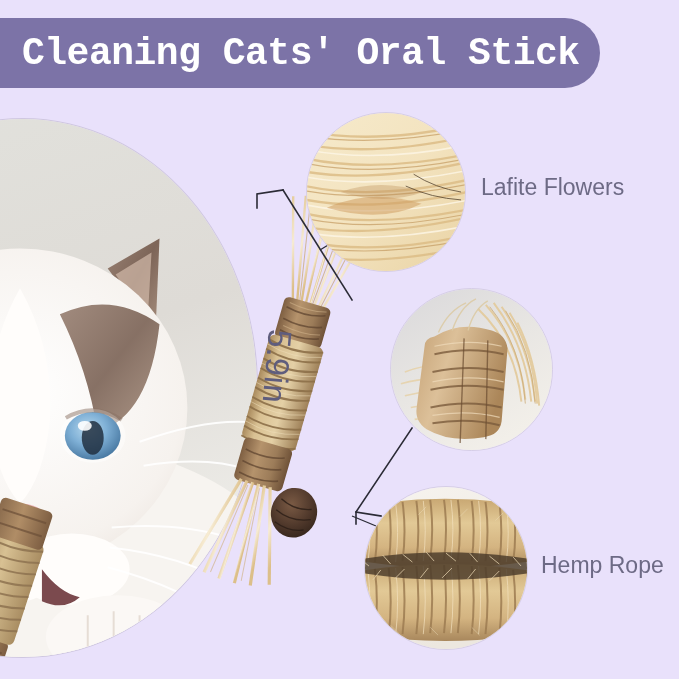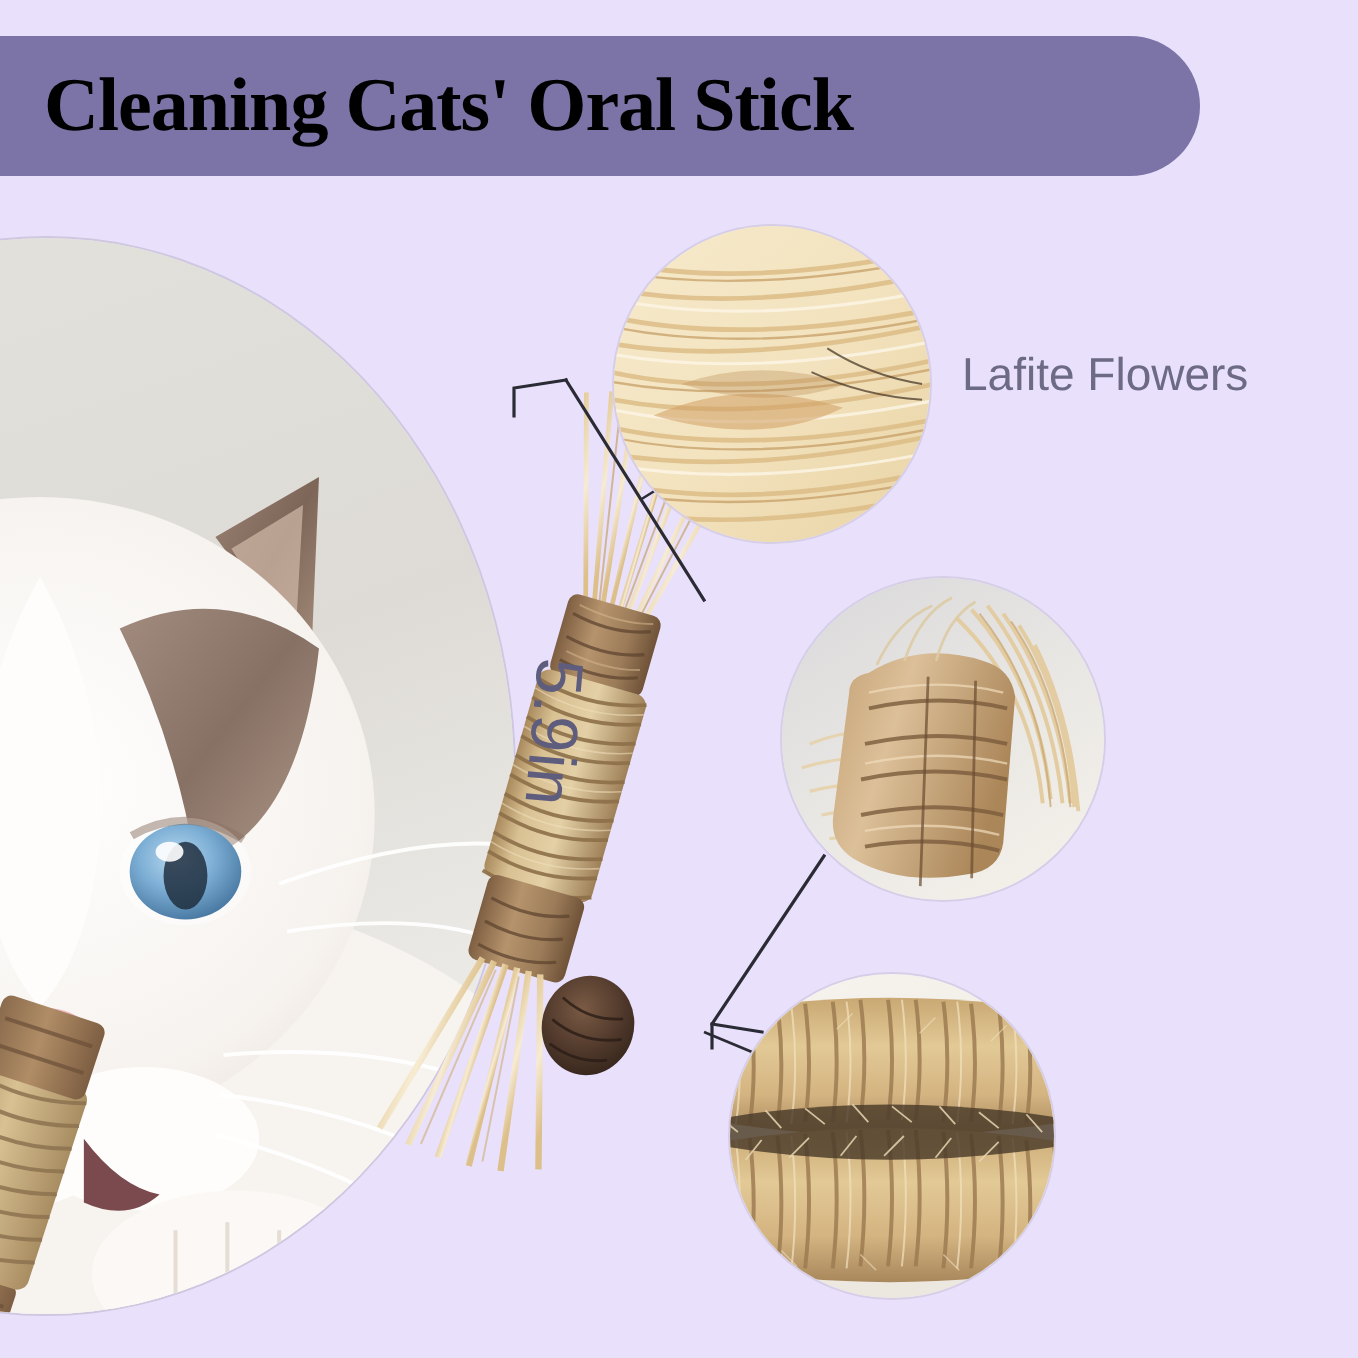--- a/index.html
+++ b/index.html
@@ -24,26 +24,26 @@
     width: 640px;
     height: 70px;
     background: #7c73a7;
     border-radius: 35px;
     display: flex;
     align-items: center;
     box-sizing: border-box;
     padding-left: 62px;
   }
   #title-text {
-    color: #000000;
+    color: #ffffff;
     font-size: 38px;
     font-weight: bold;
     letter-spacing: -0.5px;
     white-space: nowrap;
-    font-family: Liberation Serif, serif;
+    font-family: Liberation Mono, monospace;
   }
 
   
   #cat-photo {
     position: absolute;
     left: -212px;
     top: 118px;
     width: 470px;
     height: 540px;
     border-radius: 50%;
@@ -571,16 +571,19 @@
           <path d="M142 138 l8 8"></path>
       </g>
     </svg>
   </div>
 
   <div id="label-lafite" class="detail-label">
     <div>Lafite Flowers</div>
   </div>
 
 
+  <div id="label-hemp" class="detail-label">
+    <div>Hemp Rope</div>
+  </div>
 
   <div id="dimension-label">5.9in</div>
 
 </div>
 
 </body></html>

